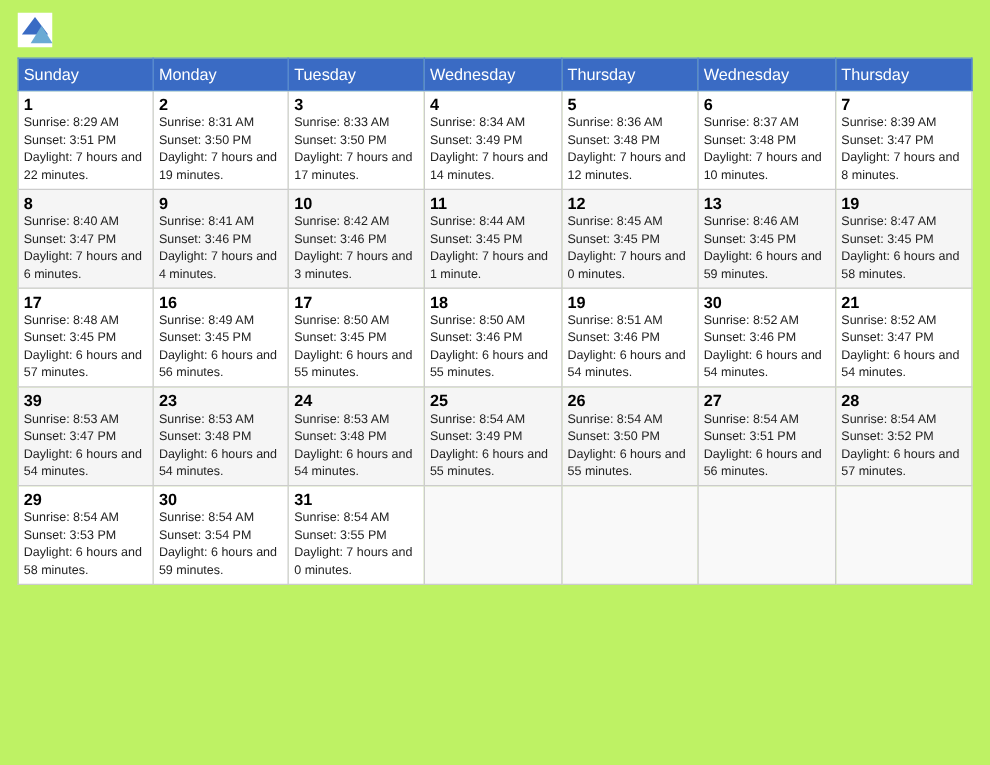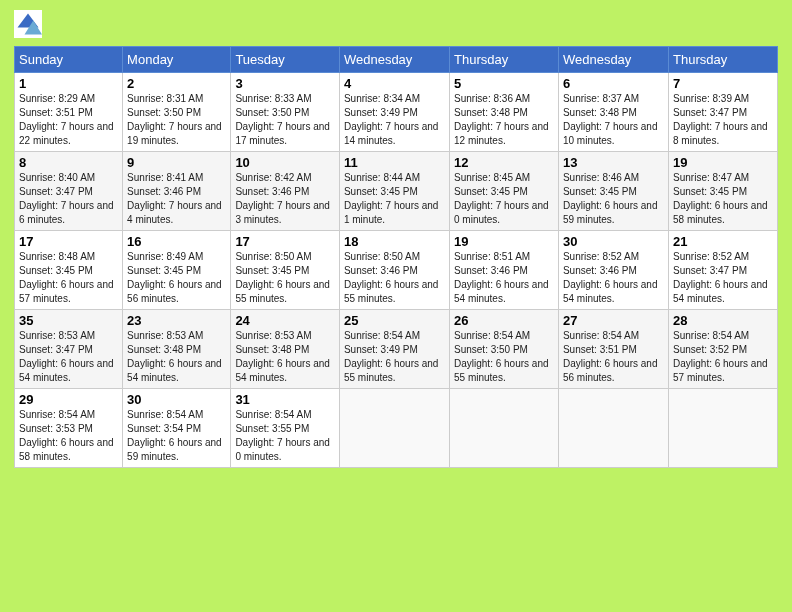--- a/index.html
+++ b/index.html
@@ -215,21 +215,21 @@
         <span class="day-num">30</span>
         <span class="day-info">Sunrise: 8:52 AM<br>Sunset: 3:46 PM<br>Daylight: 6 hours and 54 minutes.</span>
       </td>
           <td>
         <span class="day-num">21</span>
         <span class="day-info">Sunrise: 8:52 AM<br>Sunset: 3:47 PM<br>Daylight: 6 hours and 54 minutes.</span>
       </td>
         </tr>
         <tr class="row-even">
           <td>
-        <span class="day-num">35</span>
+        <span class="day-num">39</span>
         <span class="day-info">Sunrise: 8:53 AM<br>Sunset: 3:47 PM<br>Daylight: 6 hours and 54 minutes.</span>
       </td>
           <td>
         <span class="day-num">23</span>
         <span class="day-info">Sunrise: 8:53 AM<br>Sunset: 3:48 PM<br>Daylight: 6 hours and 54 minutes.</span>
       </td>
           <td>
         <span class="day-num">24</span>
         <span class="day-info">Sunrise: 8:53 AM<br>Sunset: 3:48 PM<br>Daylight: 6 hours and 54 minutes.</span>
       </td>

